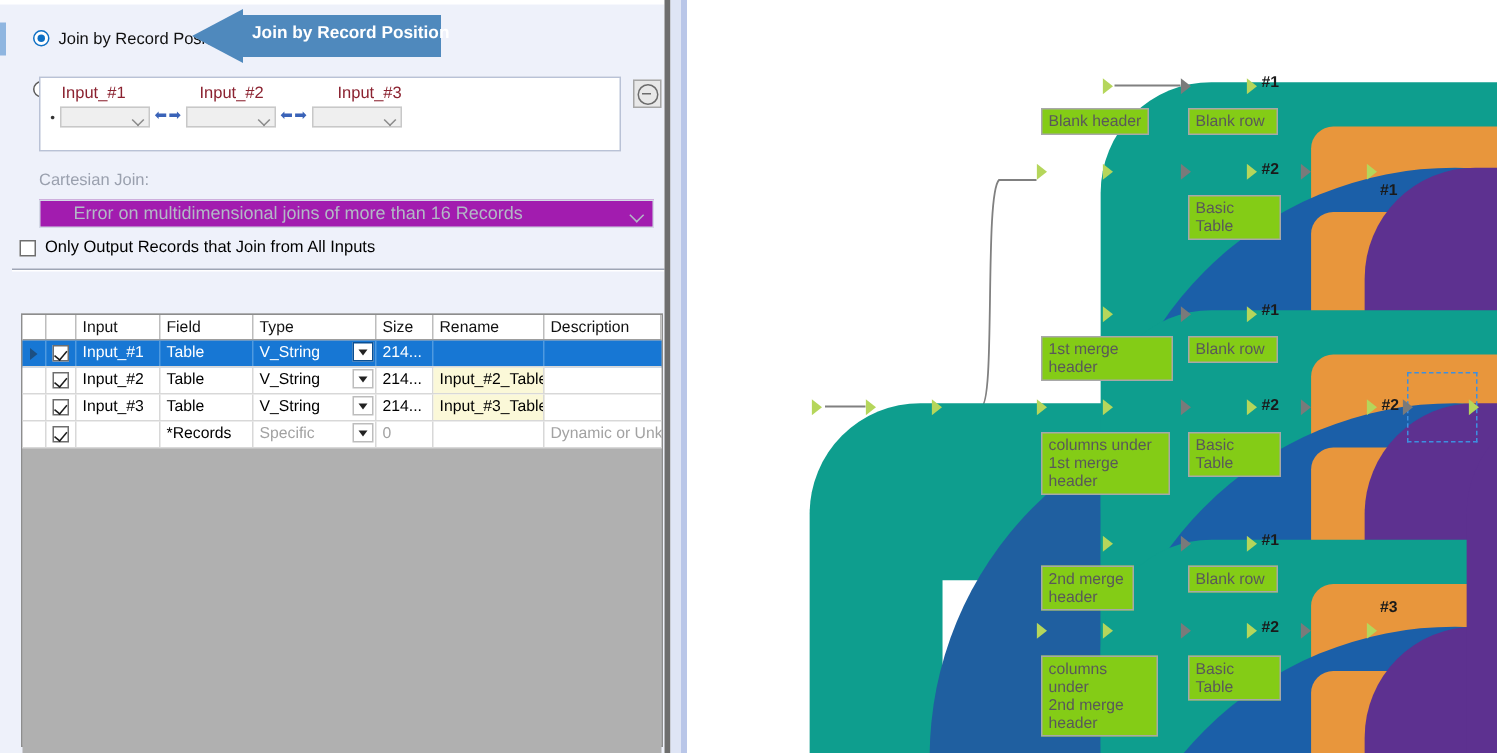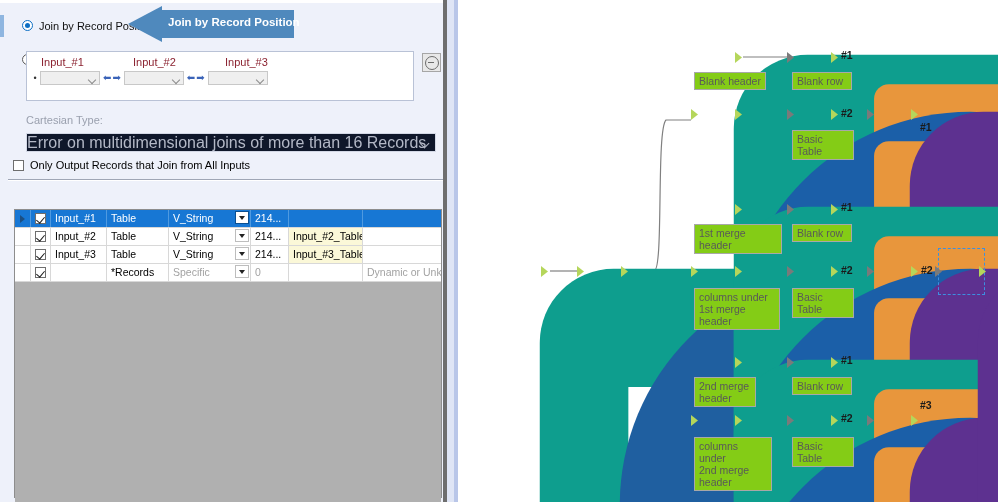--- a/index.html
+++ b/index.html
@@ -74,22 +74,22 @@
     position:relative;
   }
   .minus-circle:after{
     content:"";position:absolute;left:2px;top:5px;width:6px;height:1px;background:#6c6c6c;
   }
 
   
   .cart-label{position:absolute;left:26px;top:111px;color:#9aa0ae;font-size:11px;}
   .cart-select{
     position:absolute;left:26px;top:130px;width:410px;height:19px;
-    background:#0f172a;border:1px solid #d3d8e5;box-sizing:border-box;
-    color:#b3b8c6;font-size:16px;line-height:17px;padding-left:0;
+    background:#a21caf;border:1px solid #d3d8e5;box-sizing:border-box;
+    color:#b3b8c6;font-size:12px;line-height:17px;padding-left:22px;
   }
   .cart-select:after{
     content:"";position:absolute;right:7px;top:6px;width:6px;height:6px;
     border-left:1px solid #b3b8c6;border-bottom:1px solid #b3b8c6;transform:rotate(-45deg);
   }
 
   .chk-row{position:absolute;left:13px;top:156px;display:flex;align-items:center;}
   .chkbox{
     width:11px;height:11px;border:1px solid #6e6e6e;background:#fff;box-sizing:border-box;
     display:inline-block;position:relative;flex:0 0 auto;
@@ -234,32 +234,42 @@
           <span class="arr">➡</span>
         </span>
         <span class="mini-select"></span>
       </div>
     </div>
 
     <div class="minus-btn">
       <span class="minus-circle"></span>
     </div>
 
-    <div class="cart-label">Cartesian Type:</div>
+    <div class="cart-label">Cartesian Join:</div>
     <div class="cart-select">Error on multidimensional joins of more than 16 Records</div>
 
     <div class="chk-row">
       <span class="chkbox"></span>
       <span class="chk-label">Only Output Records that Join from All Inputs</span>
     </div>
 
     <div class="sep"></div>
 
 
     <div class="grid">
+      <div class="g-head">
+        <span class="c c-arrow"></span>
+        <span class="c c-chk"></span>
+        <span class="c c-input">Input</span>
+        <span class="c c-field">Field</span>
+        <span class="c c-type">Type</span>
+        <span class="c c-size">Size</span>
+        <span class="c c-rename">Rename</span>
+        <span class="c c-desc">Description</span>
+      </div>
 
       <div class="g-row sel">
         <span class="c c-arrow">
             <span class="tri"></span>
           </span>
         <span class="c c-chk">
             <span class="chkbox on"></span>
           </span>
         <span class="c c-input">Input_#1</span>
         <span class="c c-field">Table</span>

